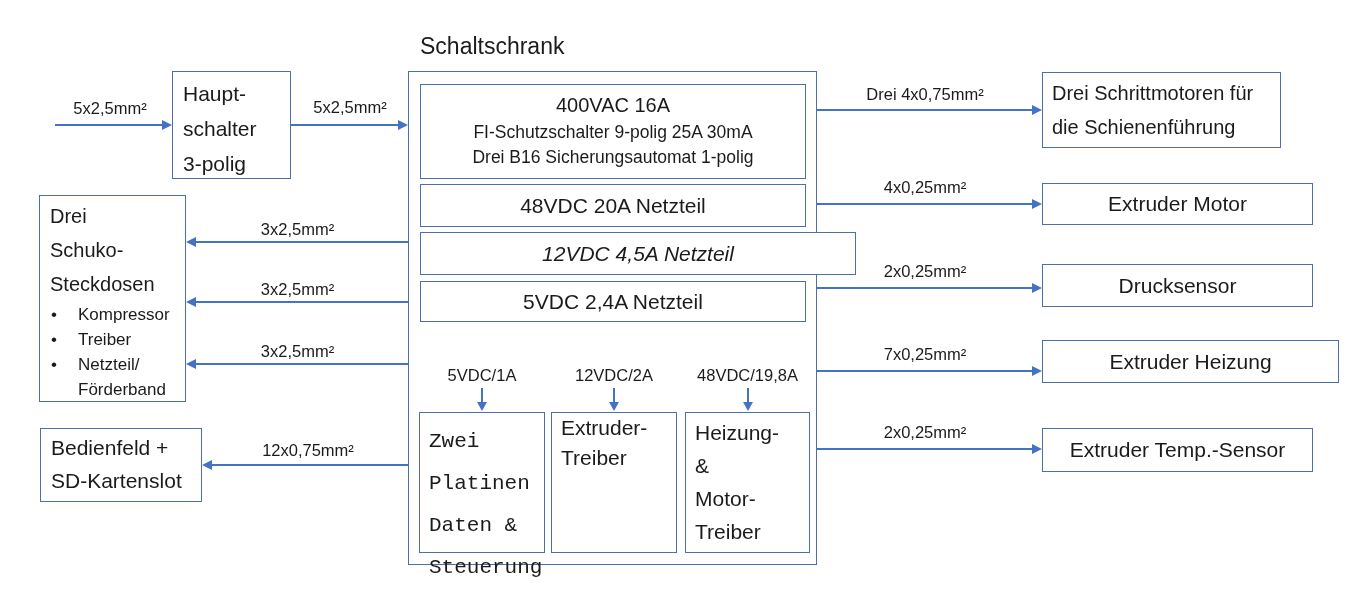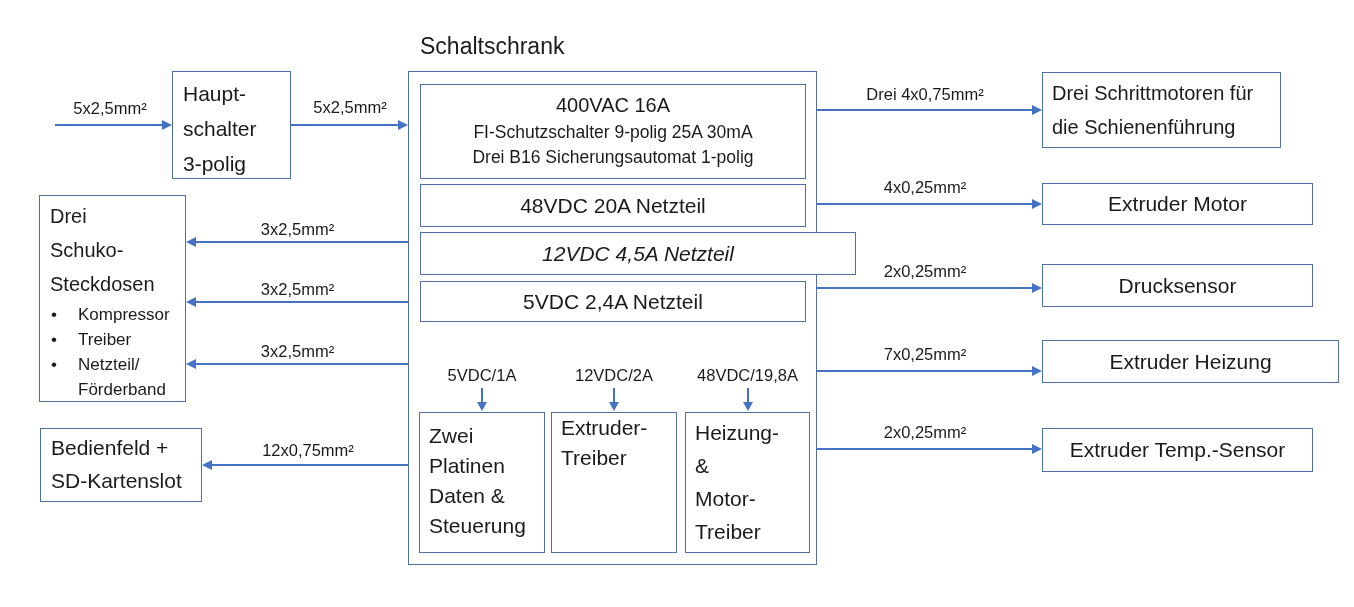--- a/index.html
+++ b/index.html
@@ -67,21 +67,21 @@
   <div class="lbl" style="left:685px;top:365px;width:125px;">48VDC/19,8A</div>
 
   <div class="vl" style="left:481px;top:388px;height:15px;"></div>
   <div class="ah ah-d" style="left:477px;top:402px;"></div>
   <div class="vl" style="left:613px;top:388px;height:15px;"></div>
   <div class="ah ah-d" style="left:609px;top:402px;"></div>
   <div class="vl" style="left:747px;top:388px;height:15px;"></div>
   <div class="ah ah-d" style="left:743px;top:402px;"></div>
 
   <div class="box" style="left:419px;top:412px;width:126px;height:141px;">
-    <div class="pre t21" style="padding:8px 0 0 9px;line-height:30px;">Zwei
+    <div class="pre t21" style="padding:8px 0 0 9px;line-height:42px;font-family:Liberation Mono, monospace;">Zwei
 Platinen
 Daten &amp;
 Steuerung</div>
   </div>
   <div class="box" style="left:551px;top:412px;width:126px;height:141px;display:flex;align-items:flex-start;">
     <div class="pre t21" style="padding-left:9px;line-height:30px;">Extruder-
 Treiber</div>
   </div>
   <div class="box" style="left:685px;top:412px;width:125px;height:141px;">
     <div class="pre t21" style="padding:3px 0 0 9px;line-height:33px;">Heizung-

